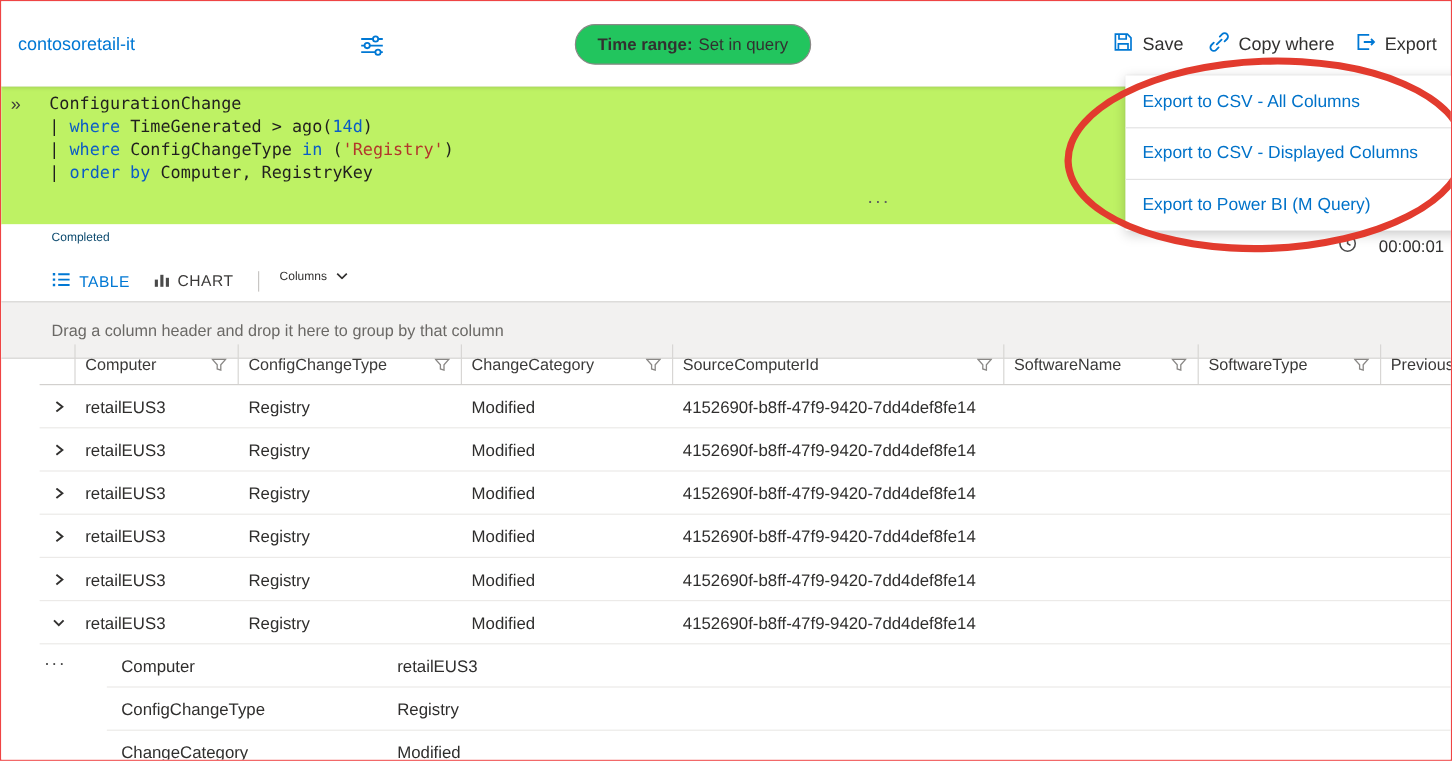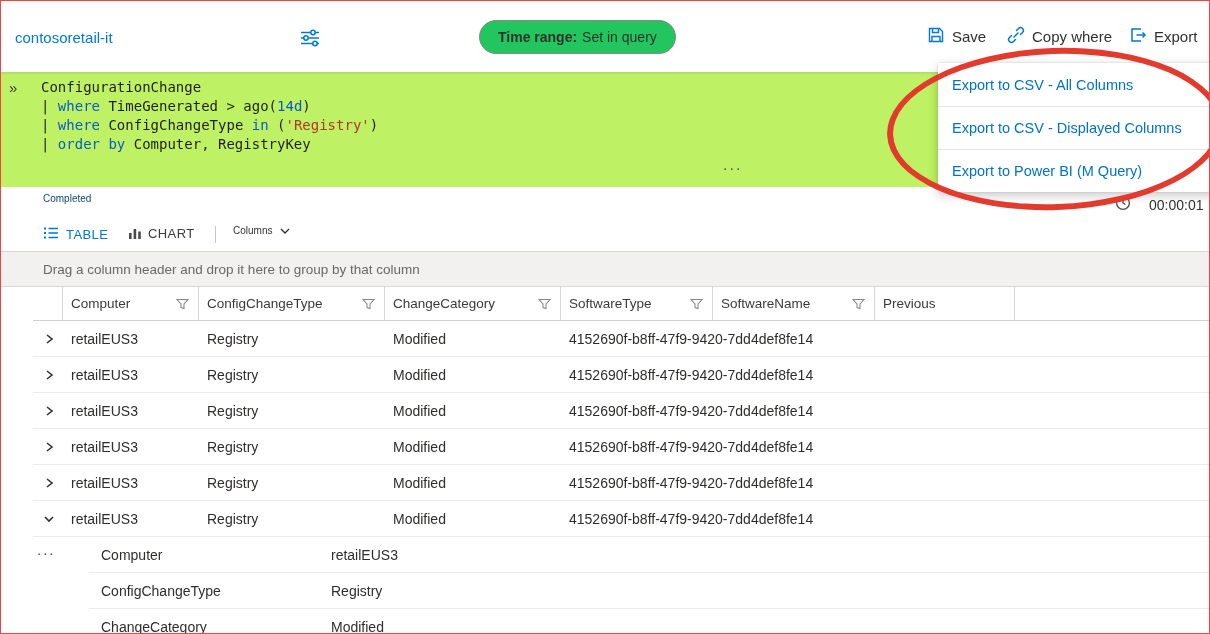--- a/index.html
+++ b/index.html
@@ -24,21 +24,21 @@
   .splitter { position:absolute; left:722px; top:84px; color:#5f5f5f; font-size:16px; letter-spacing:2px; cursor:row-resize; }
 
   
   .results { position:absolute; left:0; top:186px; width:100%; height:448px; background:#fff; }
   .status { position:absolute; left:42px; top:6px; font-size:10px; color:#0c4a6e; }
   .timer { position:absolute; left:1114px; top:8px; display:flex; align-items:center; gap:18px; font-size:14px; color:#323130; white-space:nowrap; }
   .tab-table { position:absolute; left:42px; top:39px; display:flex; align-items:center; gap:7px; color:#0078d4; font-size:13px; letter-spacing:.4px; cursor:pointer;text-align:center; }
   .tab-chart { position:absolute; left:127px; top:39px; display:flex; gap:6px; color:#3b3a39; font-size:13px; letter-spacing:.4px; cursor:pointer; }
   .tabs-divider { position:absolute; left:214px; top:39px; height:17px; border-left:1px solid #c8c6c4; }
   .columns-menu { position:absolute; left:232px; top:38px; display:flex; align-items:center; gap:8px; font-size:10px; color:#323130; cursor:pointer; }
-  .groupbar { position:absolute; left:0; top:64px; width:100%; height:36px; background:#f2f1f0; border-top:1px solid #d8d6d4; border-bottom:1px solid #d8d6d4; display:flex; align-items:center; padding-left:42px; color:#6b6966; font-size:13.5px; }
+  .groupbar { position:absolute; left:0; top:64px; width:100%; height:48px; background:#f2f1f0; border-top:1px solid #d8d6d4; border-bottom:1px solid #d8d6d4; display:flex; align-items:center; padding-left:42px; color:#6b6966; font-size:13.5px; }
 
   
   .grid { position:absolute; left:0; top:100px; width:100%; }
   .grid-header { display:flex; margin-left:32px; height:34px; border-bottom:1px solid #d2d0ce; }
   .h-cell { position:relative; display:flex; align-items:center; padding-left:8px; padding-right:24px; border-right:1px solid #d8d6d4; font-size:13.5px; color:#3b3a39; white-space:nowrap; overflow:hidden; flex:none; cursor:pointer; }
   .h-cell .funnel { position:absolute; right:9px; top:50%; transform:translateY(-50%); display:flex; }
   .c0 { width:30px; padding-right:0; } .c1 { width:136px; } .c2 { width:186px; } .c3 { width:176px; }
   .c4 { width:276px; } .c5 { width:152px; } .c6 { width:162px; } .c7 { width:140px; }
   .g-row { display:flex; margin-left:32px; height:36px; border-bottom:1px solid #eceae8; align-items:center; }
   .cell { padding-left:8px; font-size:14px; color:#2f2e2d; white-space:nowrap; overflow:hidden; flex:none; }
@@ -189,30 +189,38 @@
             </span>
           </div>
           <div class="h-cell c3">
             <span class="h-label">ChangeCategory</span>
             <span class="funnel">
               <svg width="13" height="12" viewBox="0 0 13 12" fill="none" stroke="#8a8886" stroke-width="1.1">
                 <path d="M1 1.5h11L8 6v4.5l-3-1V6L1 1.5z"></path>
               </svg>
             </span>
           </div>
+          <div class="h-cell c4">
+            <span class="h-label">SourceComputerId</span>
+            <span class="funnel">
+              <svg width="13" height="12" viewBox="0 0 13 12" fill="none" stroke="#8a8886" stroke-width="1.1">
+                <path d="M1 1.5h11L8 6v4.5l-3-1V6L1 1.5z"></path>
+              </svg>
+            </span>
+          </div>
+          <div class="h-cell c6">
+            <span class="h-label">SoftwareName</span>
+            <span class="funnel">
+              <svg width="13" height="12" viewBox="0 0 13 12" fill="none" stroke="#8a8886" stroke-width="1.1">
+                <path d="M1 1.5h11L8 6v4.5l-3-1V6L1 1.5z"></path>
+              </svg>
+            </span>
+          </div>
           <div class="h-cell c5">
             <span class="h-label">SoftwareType</span>
-            <span class="funnel">
-              <svg width="13" height="12" viewBox="0 0 13 12" fill="none" stroke="#8a8886" stroke-width="1.1">
-                <path d="M1 1.5h11L8 6v4.5l-3-1V6L1 1.5z"></path>
-              </svg>
-            </span>
-          </div>
-          <div class="h-cell c6">
-            <span class="h-label">SoftwareName</span>
             <span class="funnel">
               <svg width="13" height="12" viewBox="0 0 13 12" fill="none" stroke="#8a8886" stroke-width="1.1">
                 <path d="M1 1.5h11L8 6v4.5l-3-1V6L1 1.5z"></path>
               </svg>
             </span>
           </div>
           <div class="h-cell c7">
             <span class="h-label">Previous</span>
           </div>
         </div>

